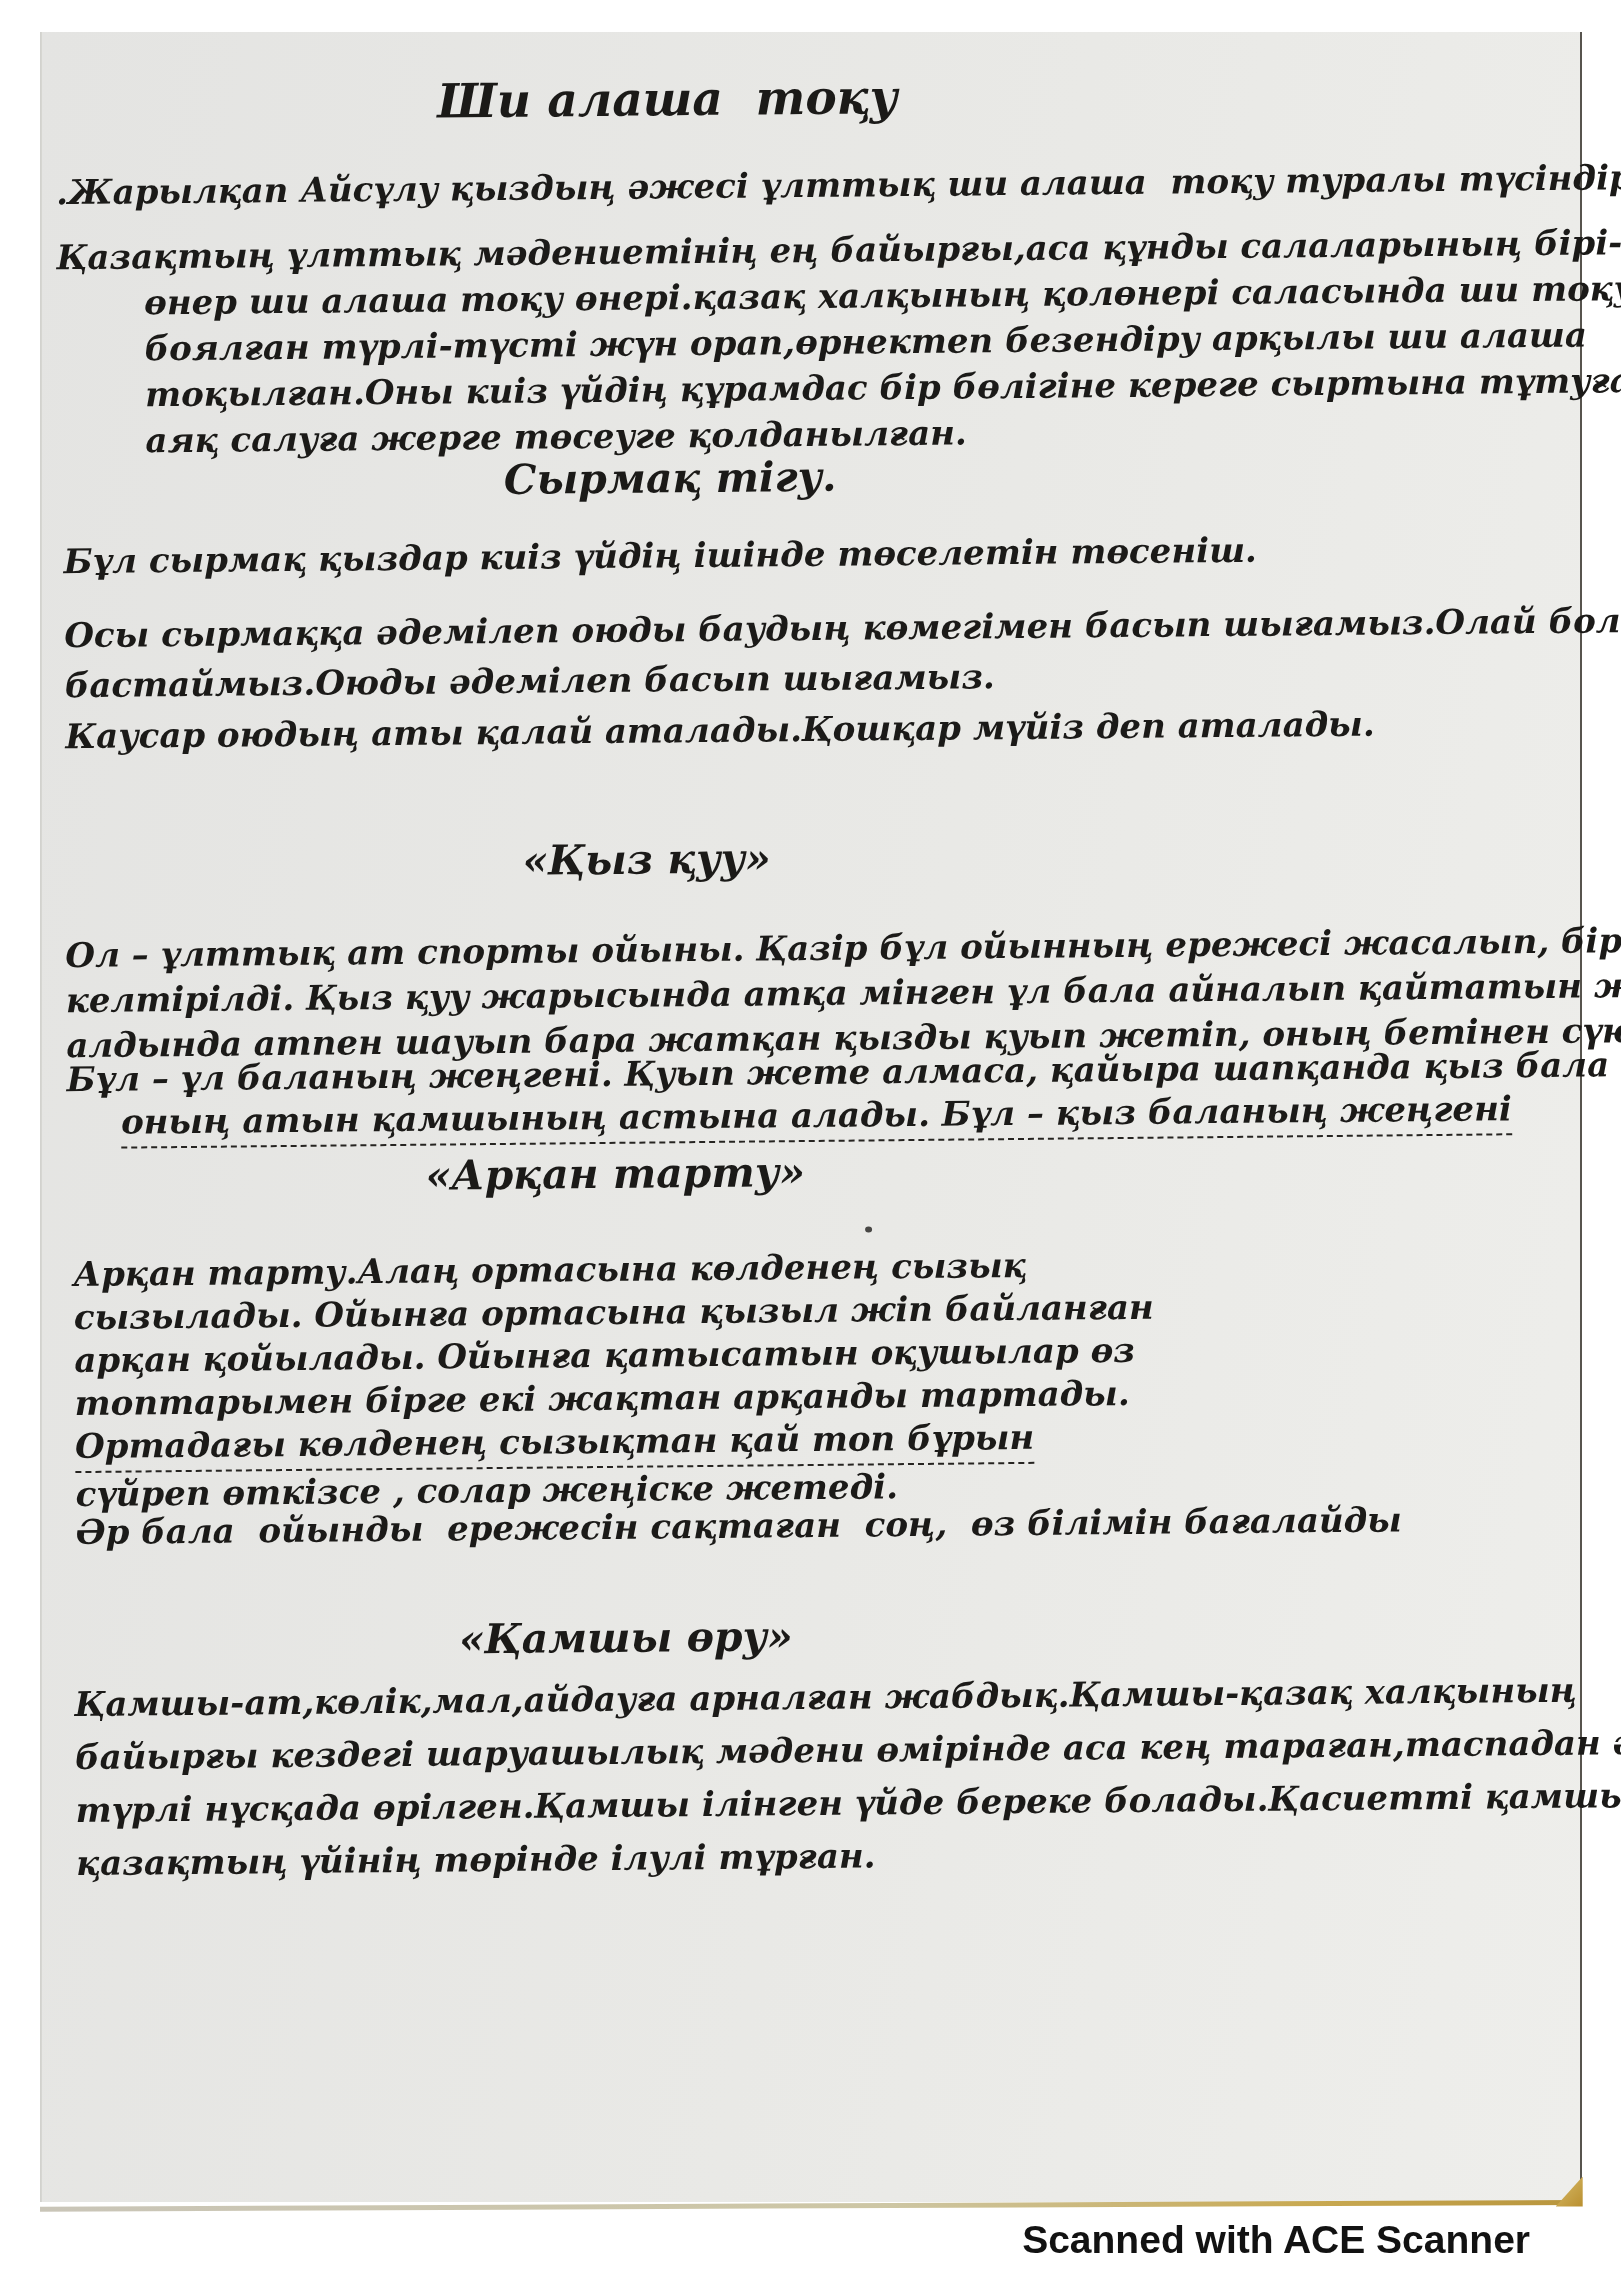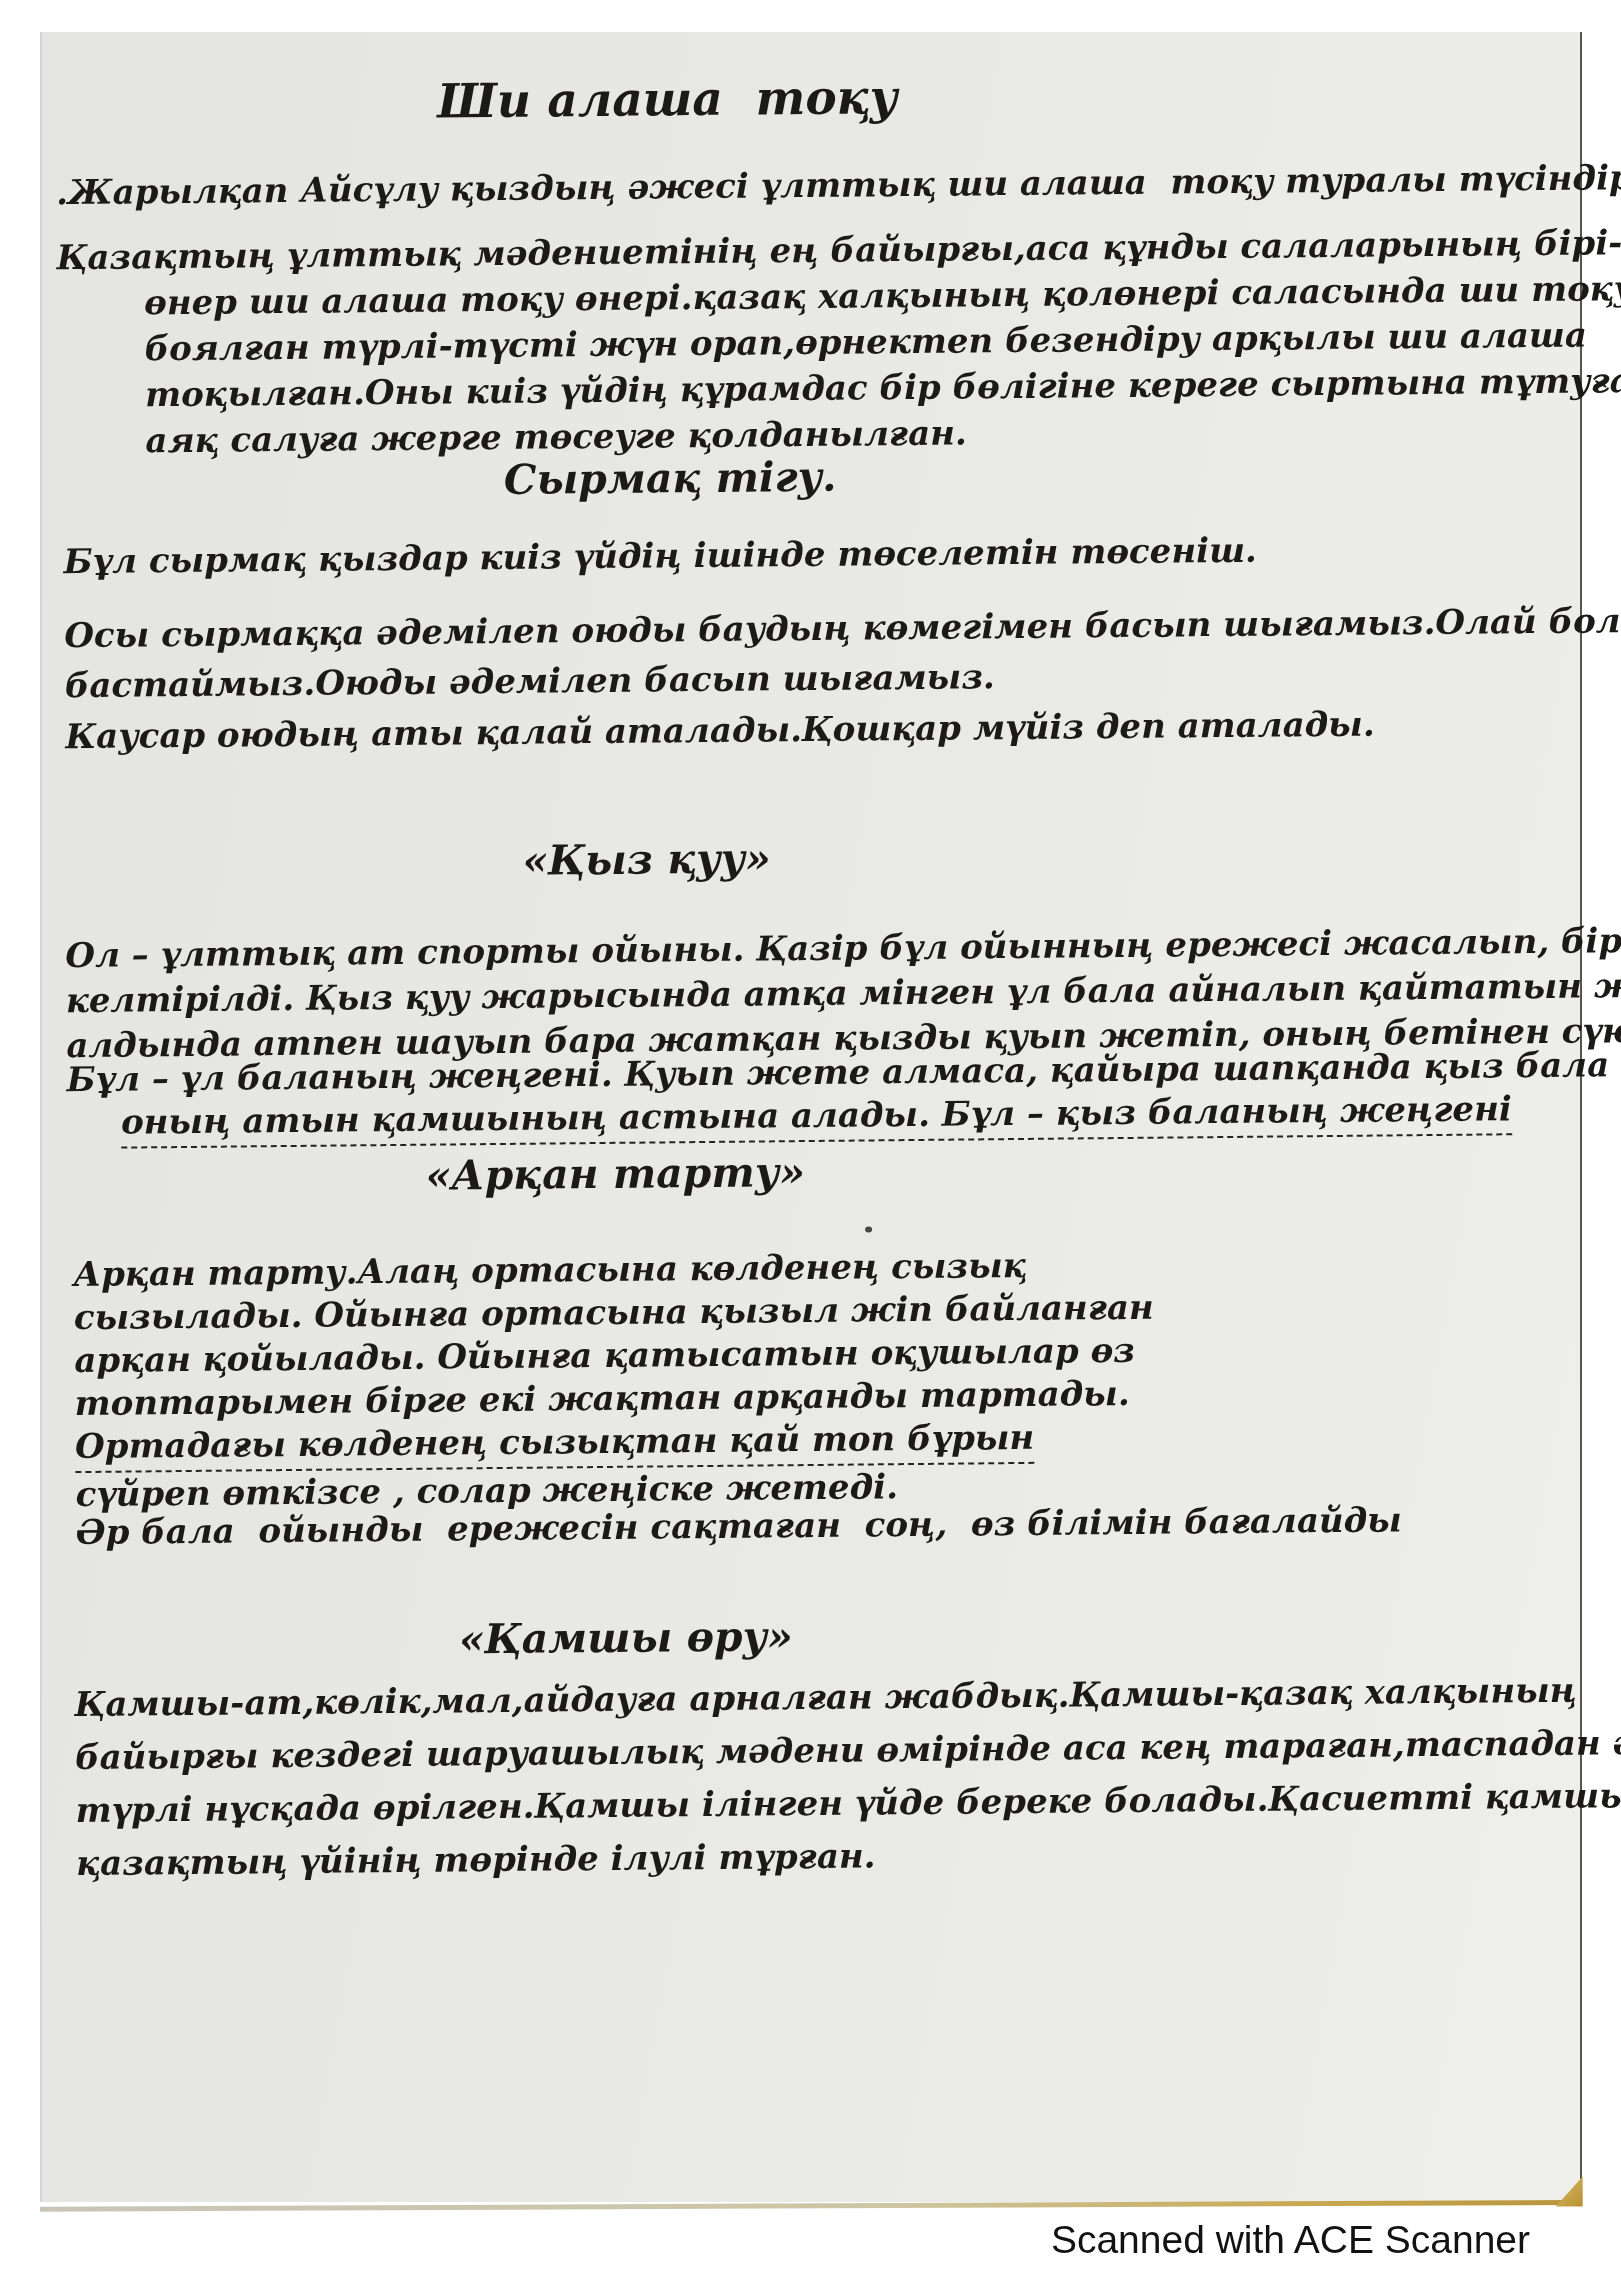--- a/index.html
+++ b/index.html
@@ -66,20 +66,21 @@
     width:7.2px;height:6.3px;border-radius:50%;
     background:#2b2a28;opacity:.85;
   }
   .watermark{
     position:absolute;
     top:2218px;right:91px;
     font-family:"Liberation Sans",sans-serif;
     font-size:39px;
     color:#121212;
     white-space:pre;
+    font-weight:bold;
   }
 </style>
 </head>
 <body>
 
 <div class="screen">
 
   <div class="paper">
 
     <div class="content">

